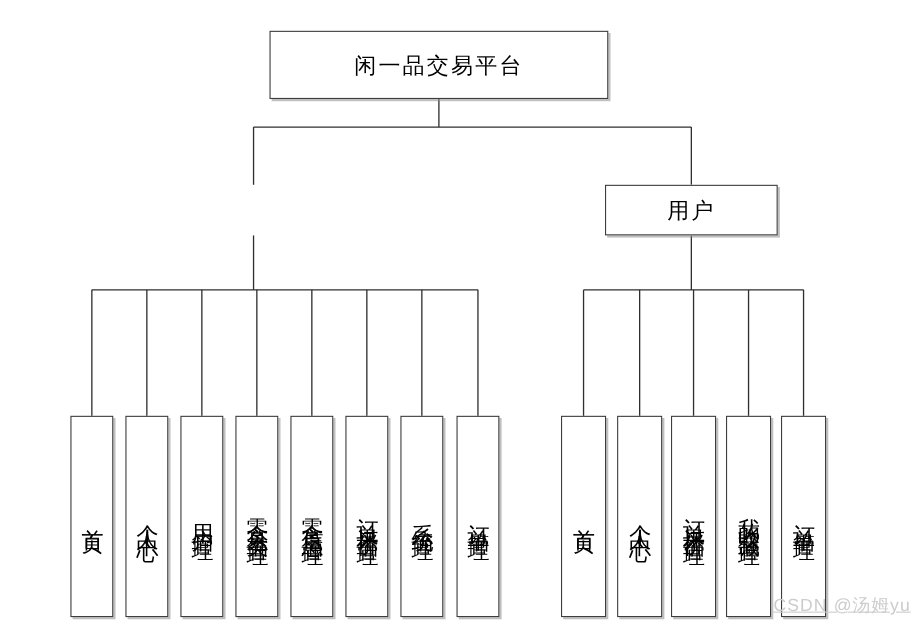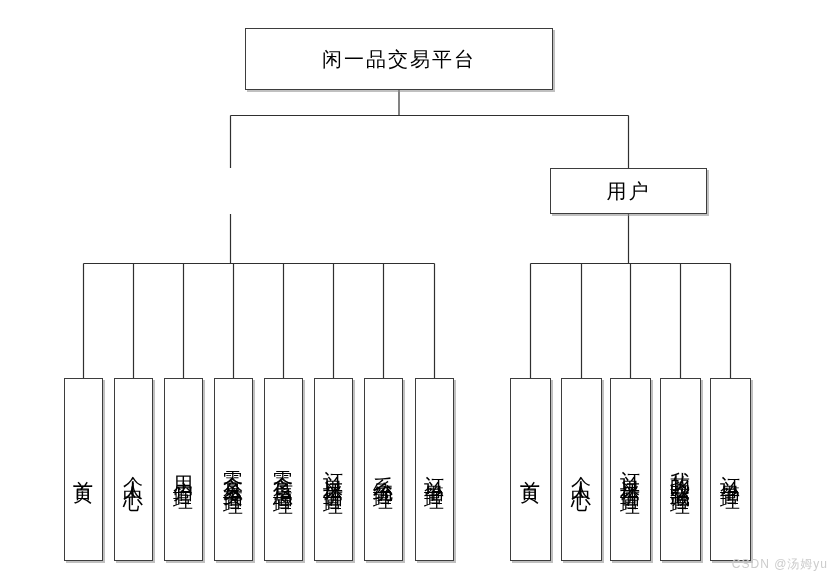--- a/index.html
+++ b/index.html
@@ -50,25 +50,26 @@
     writing-mode: vertical-rl;
     text-orientation: upright;
     font-size: 20px;
     line-height: 1;
     letter-spacing: 5px;
     white-space: nowrap;
   }
   .watermark {
     position: absolute;
     right: 5px;
-    bottom: 5px;
-    font-size: 12px;
+    bottom: 17px;
+    font-size: 16px;
     color: #cccccc;
     letter-spacing: 1px;
     font-family: "Liberation Sans", "DejaVu Sans", sans-serif;
+    text-decoration: underline;
   }
 </style>
 </head>
 <body>
 
 <div class="stage">
 
   <svg class="connectors" viewBox="0 0 833 578">
 
     <line x1="399" y1="90" x2="399" y2="115.5"></line>

